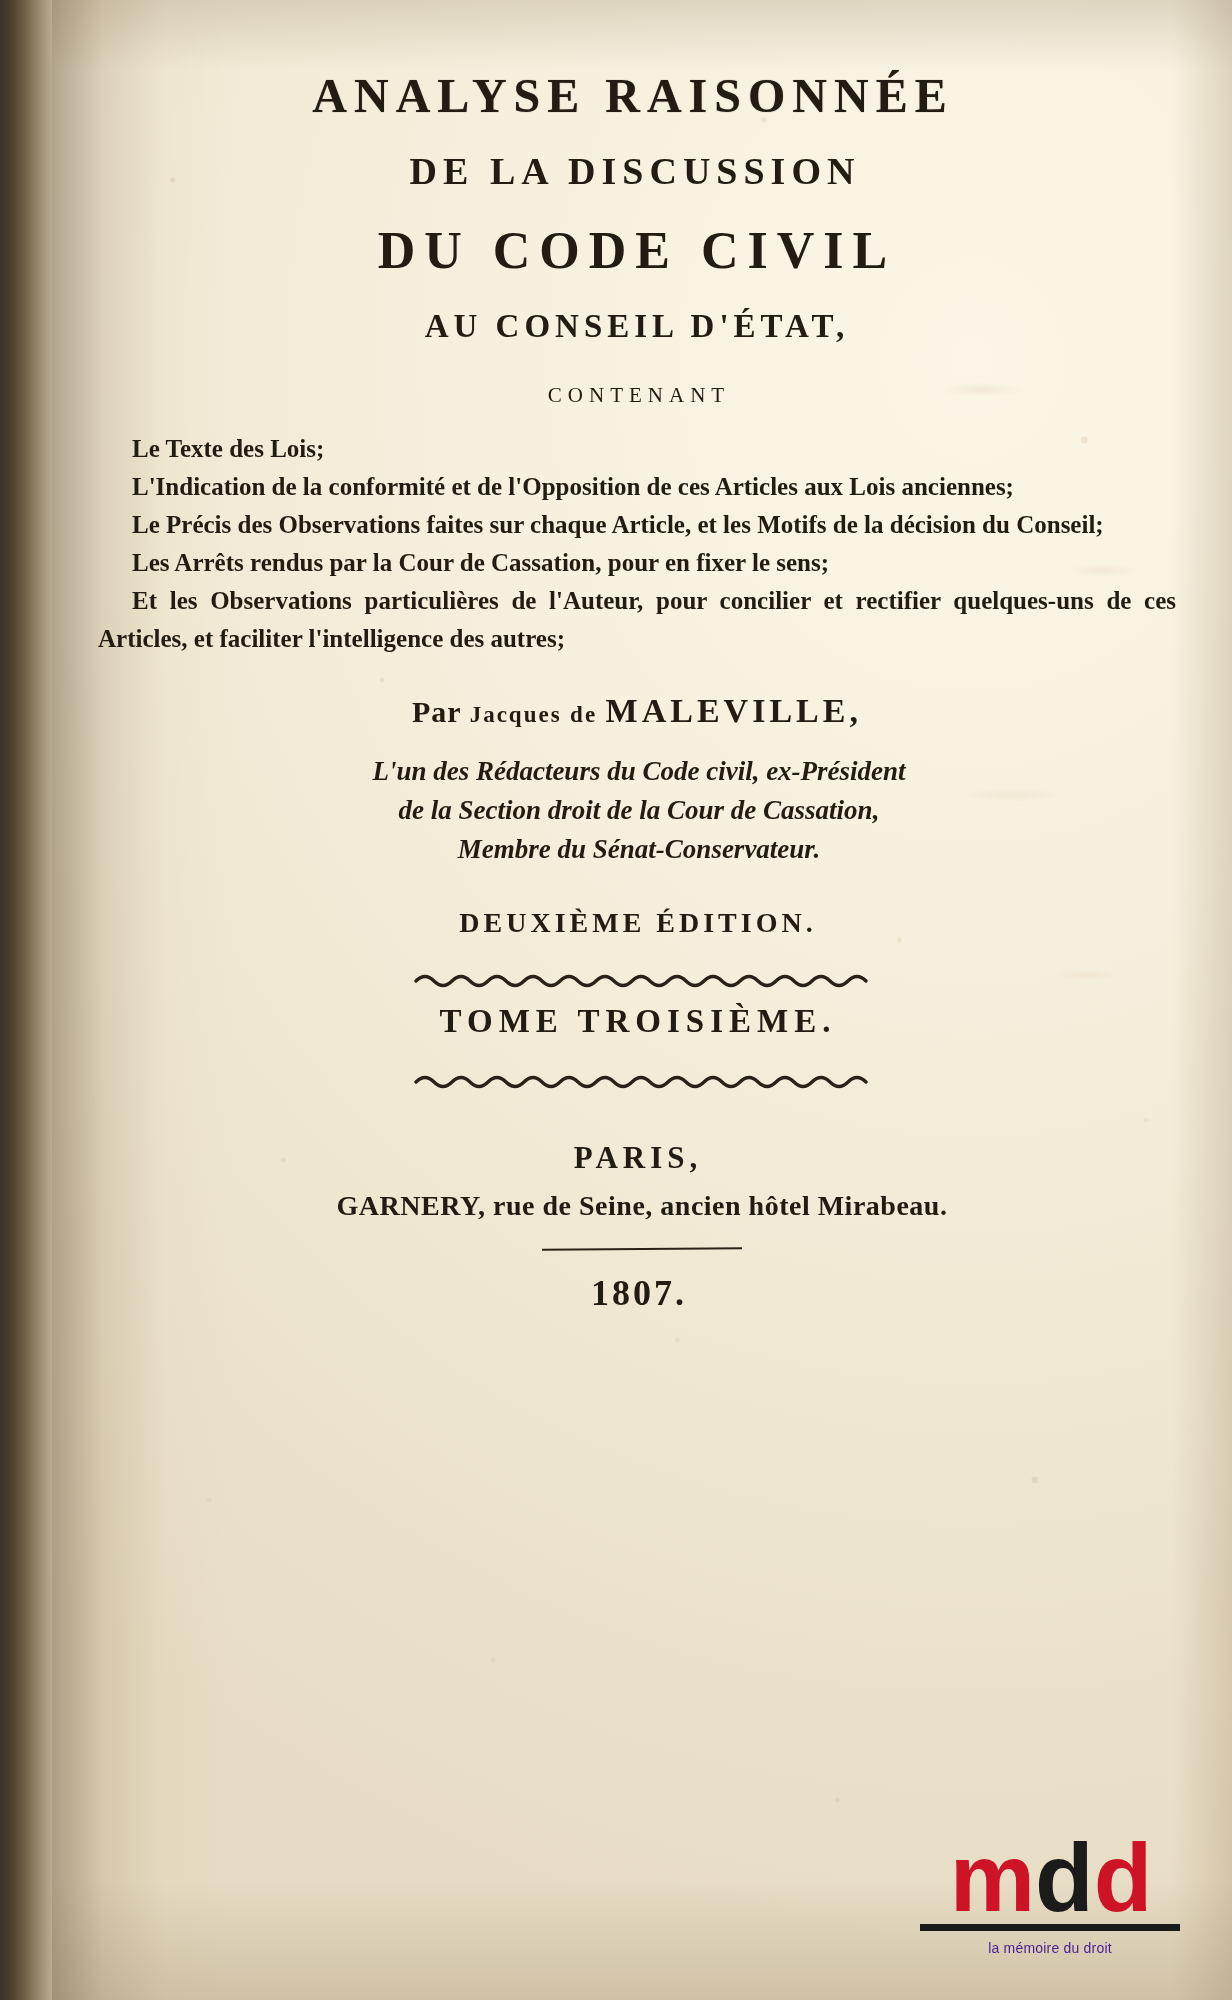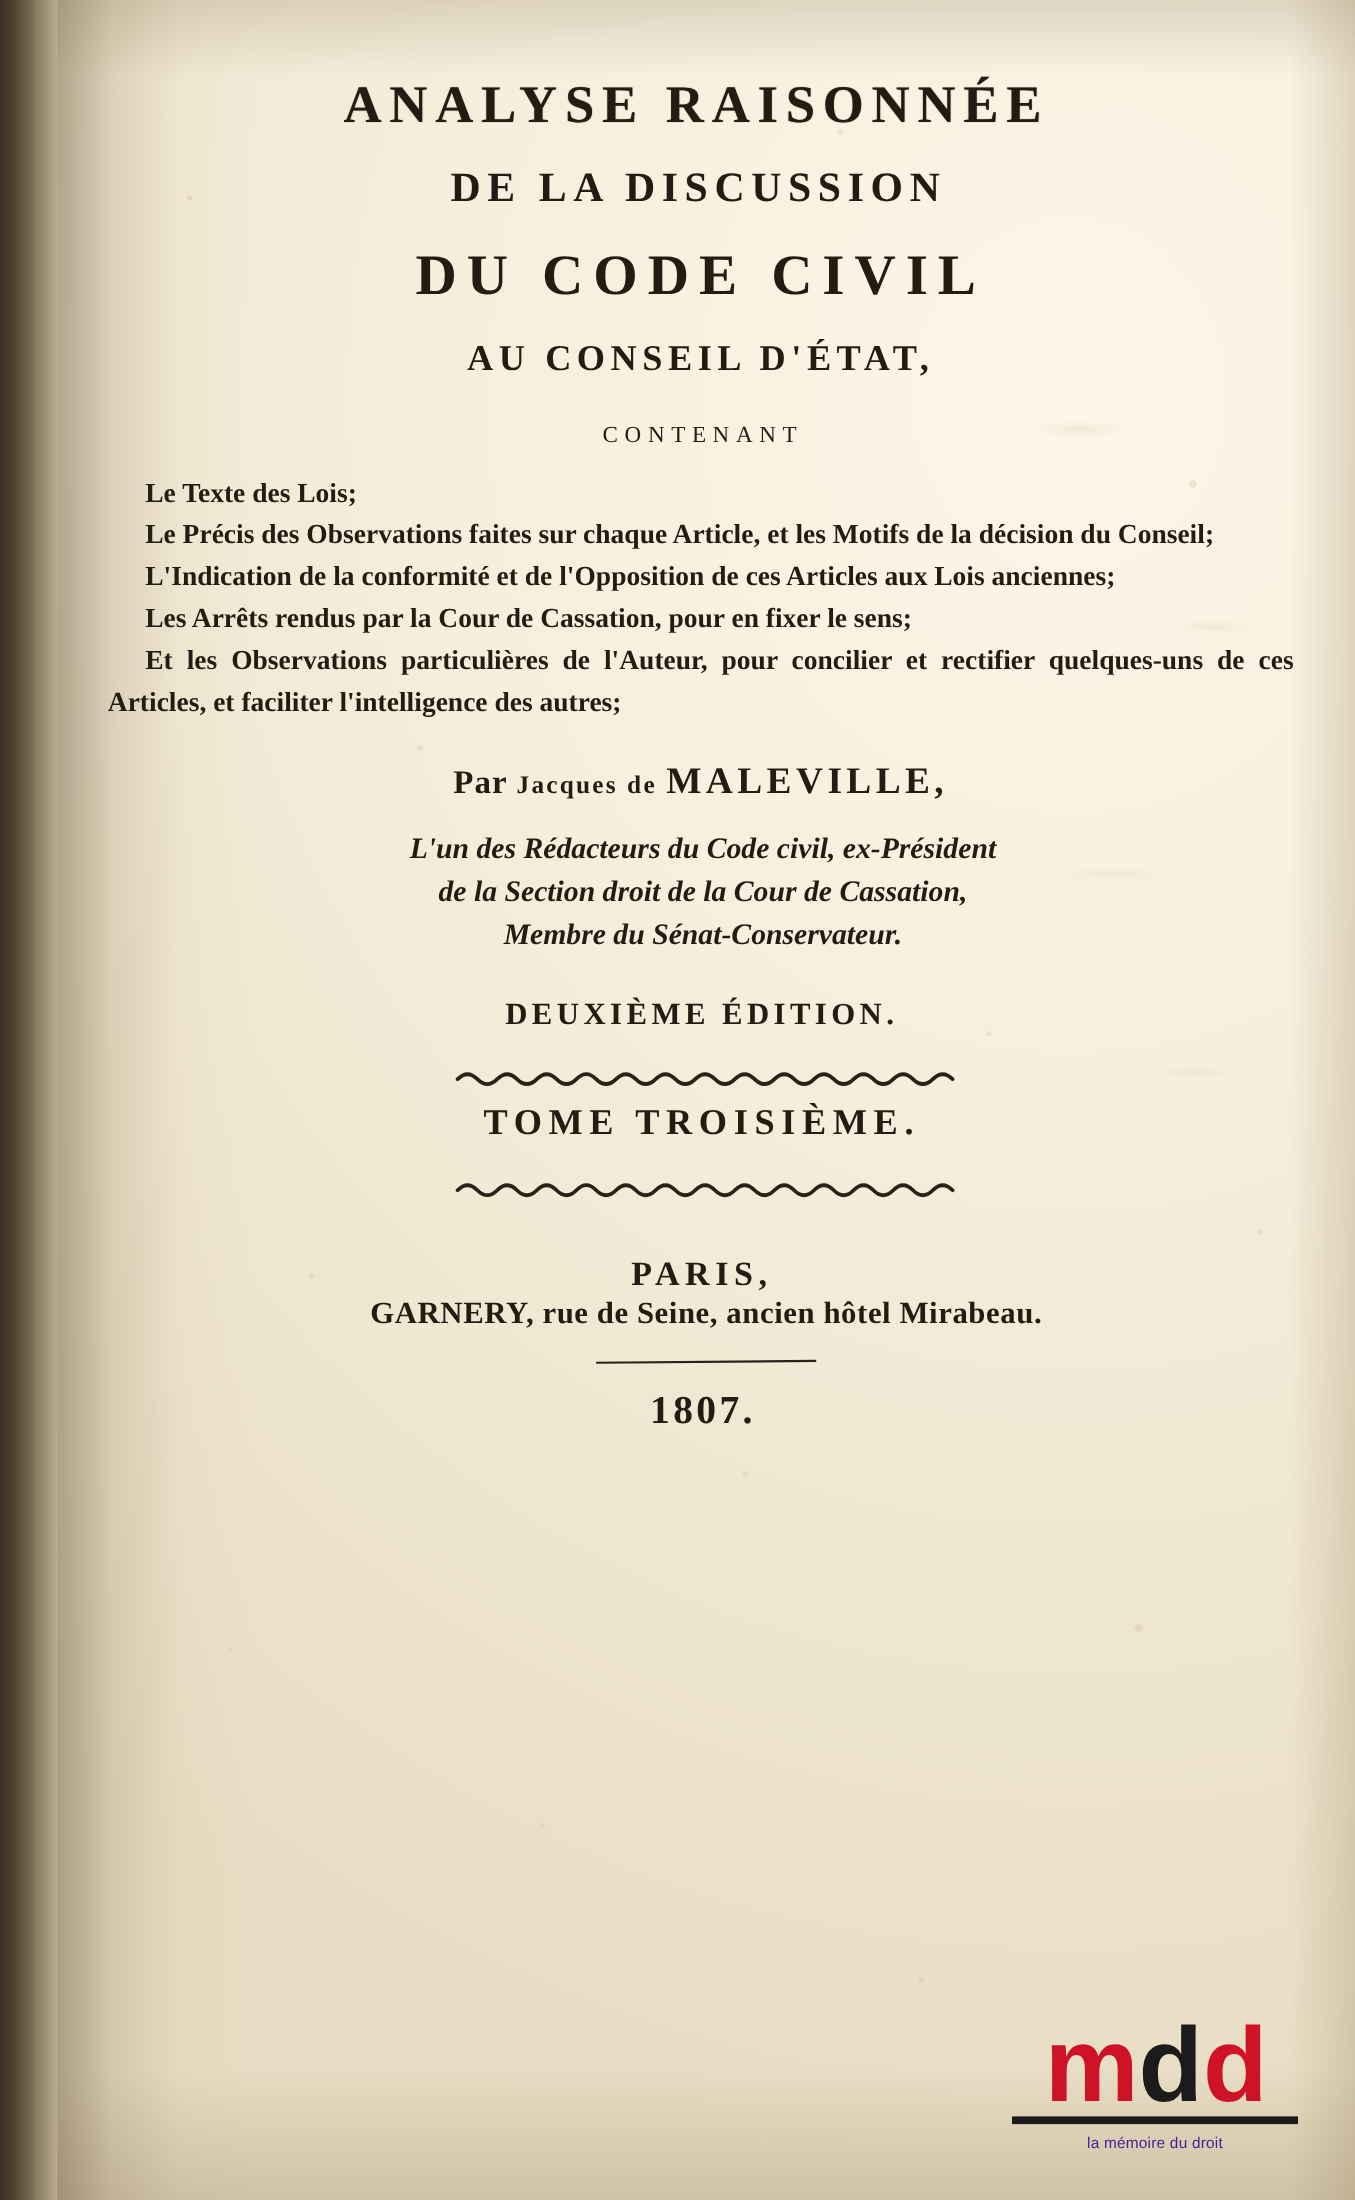--- a/index.html
+++ b/index.html
@@ -127,21 +127,21 @@
   .wave{
     margin:30px auto 0 auto;width:460px;height:22px;display:block;
   }
   .t-tome{
     font-size:33px;letter-spacing:6px;font-weight:700;margin-top:12px;padding-right:8px;
   }
   .t-paris{
     font-size:31px;letter-spacing:5px;font-weight:700;margin-top:48px;padding-right:8px;
   }
   .t-pub{
-    font-size:28px;margin-top:3px;padding:0 34px;font-weight:700;letter-spacing:.5px;
+    font-size:28px;margin-top:14px;padding:0 34px;font-weight:700;letter-spacing:.5px;
   }
   .rule{
     width:200px;height:0;border-top:2px solid #2a2218;margin:26px auto 0 auto;
     transform:rotate(-.5deg);
   }
   .t-year{
     font-size:36px;margin-top:22px;letter-spacing:3px;font-weight:700;padding-right:6px;
   }
 
   
@@ -183,22 +183,22 @@
 
   <div class="tcenter t-main">ANALYSE RAISONNÉE</div>
   <div class="tcenter t-sub1">DE LA DISCUSSION</div>
   <div class="tcenter t-sub2">DU CODE CIVIL</div>
   <div class="tcenter t-sub3">AU CONSEIL D'ÉTAT,</div>
 
   <div class="tcenter t-contenant">CONTENANT</div>
 
   <div class="list">
     <p class="list-item">Le Texte des Lois;</p>
+    <p class="list-item">L'Indication de la conformité et de l'Opposition de ces Articles aux Lois anciennes;</p>
     <p class="list-item">Le Précis des Observations faites sur chaque Article, et les Motifs de la décision du Conseil;</p>
-    <p class="list-item">L'Indication de la conformité et de l'Opposition de ces Articles aux Lois anciennes;</p>
     <p class="list-item">Les Arrêts rendus par la Cour de Cassation, pour en fixer le sens;</p>
     <p class="list-item">Et les Observations particulières de l'Auteur, pour concilier et rectifier quelques-uns de ces Articles, et faciliter l'intelligence des autres;</p>
   </div>
 
   <div class="tcenter t-by">
     <span>Par</span>
     <span class="sc">Jacques</span>
     <span class="sc">de</span>
     <span class="big">MALEVILLE,</span>
   </div>

